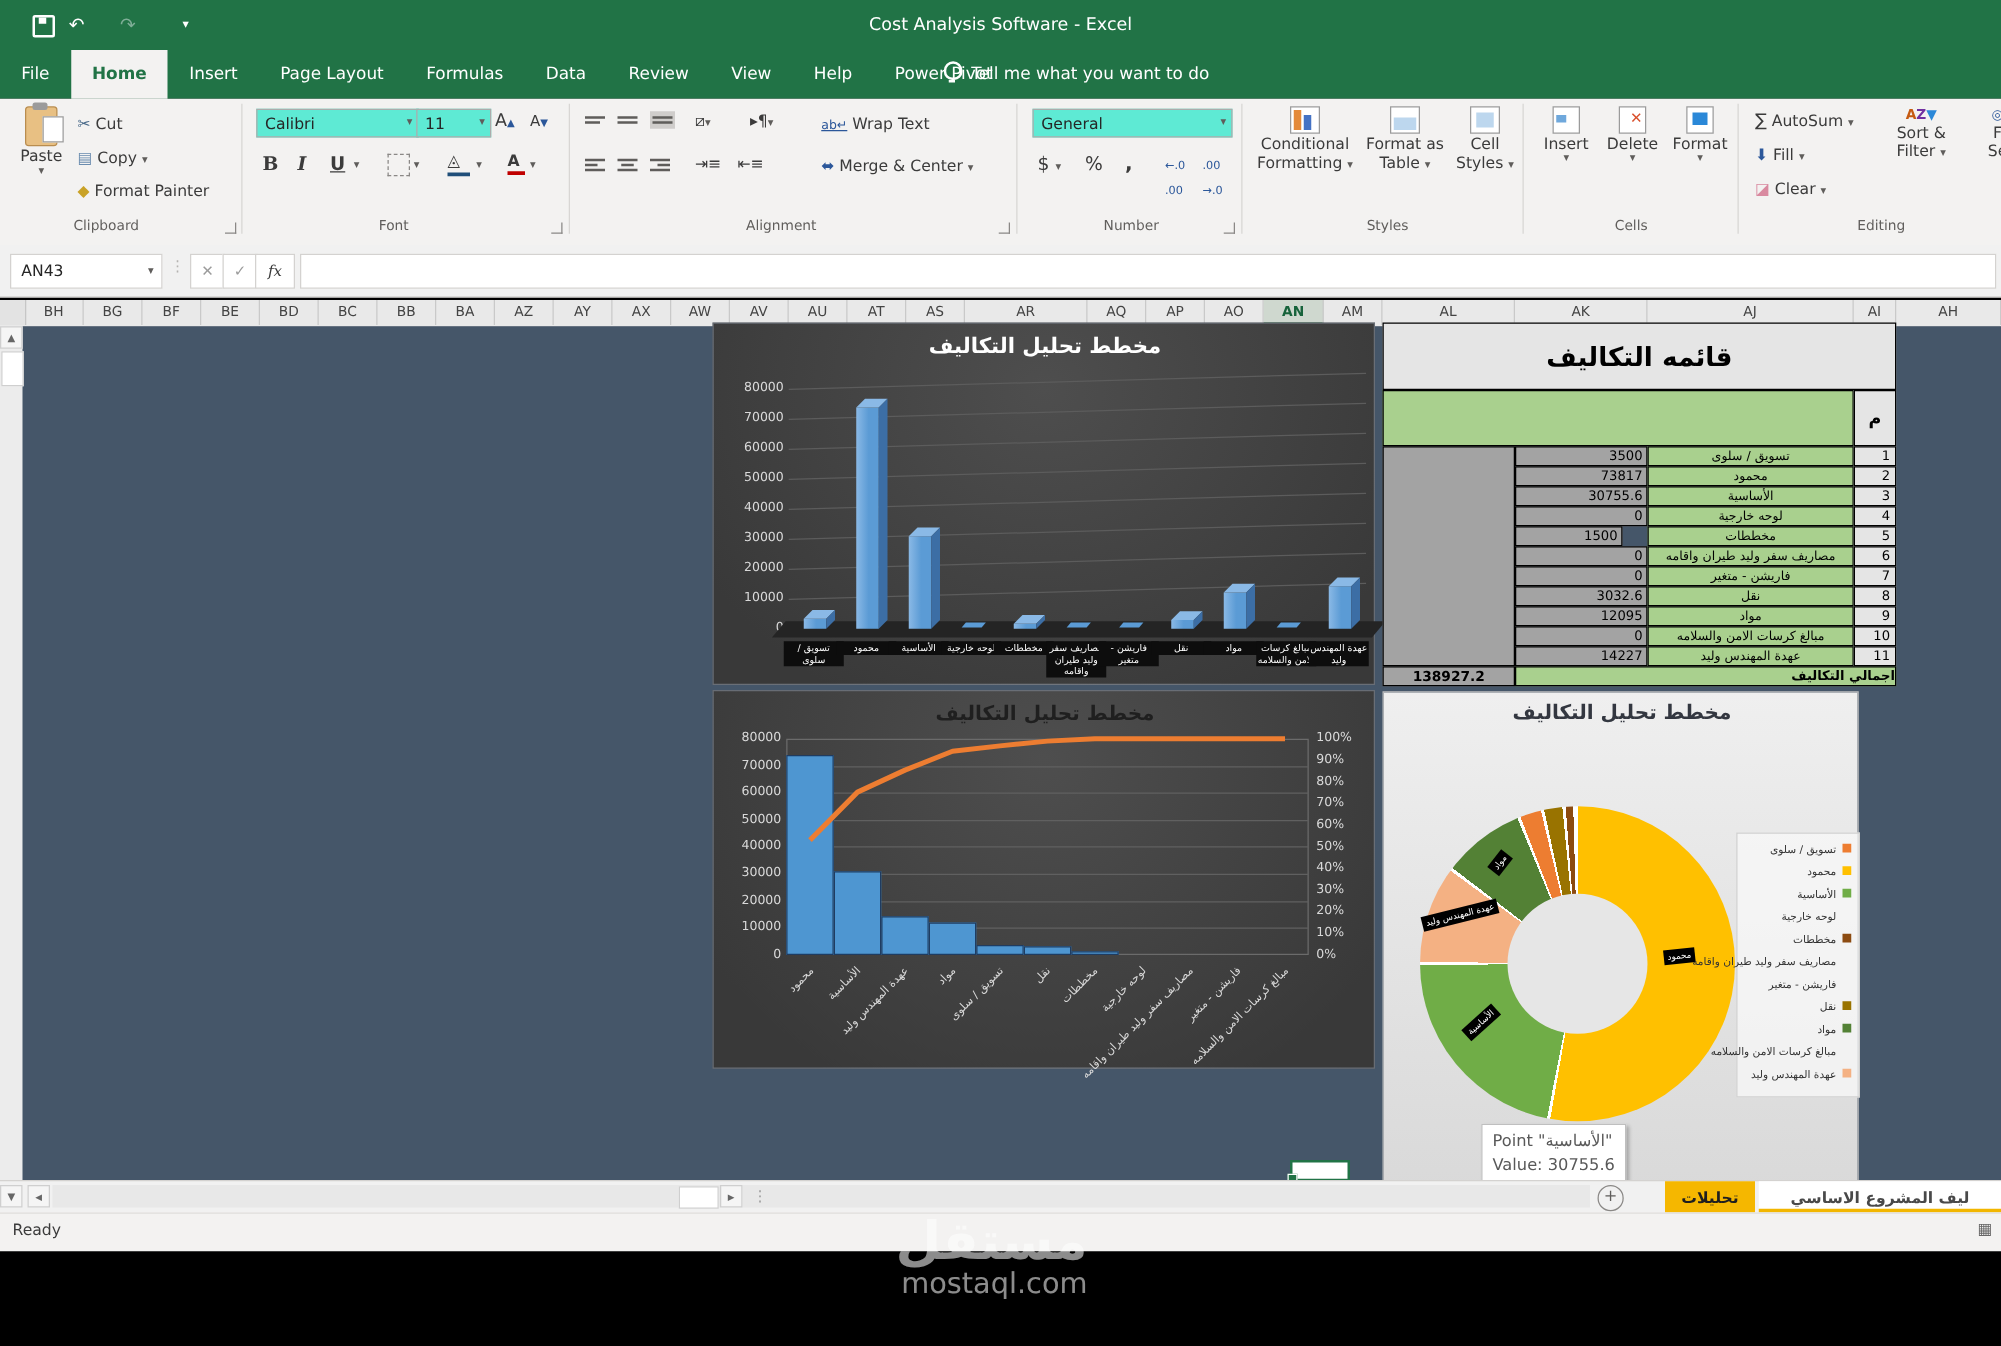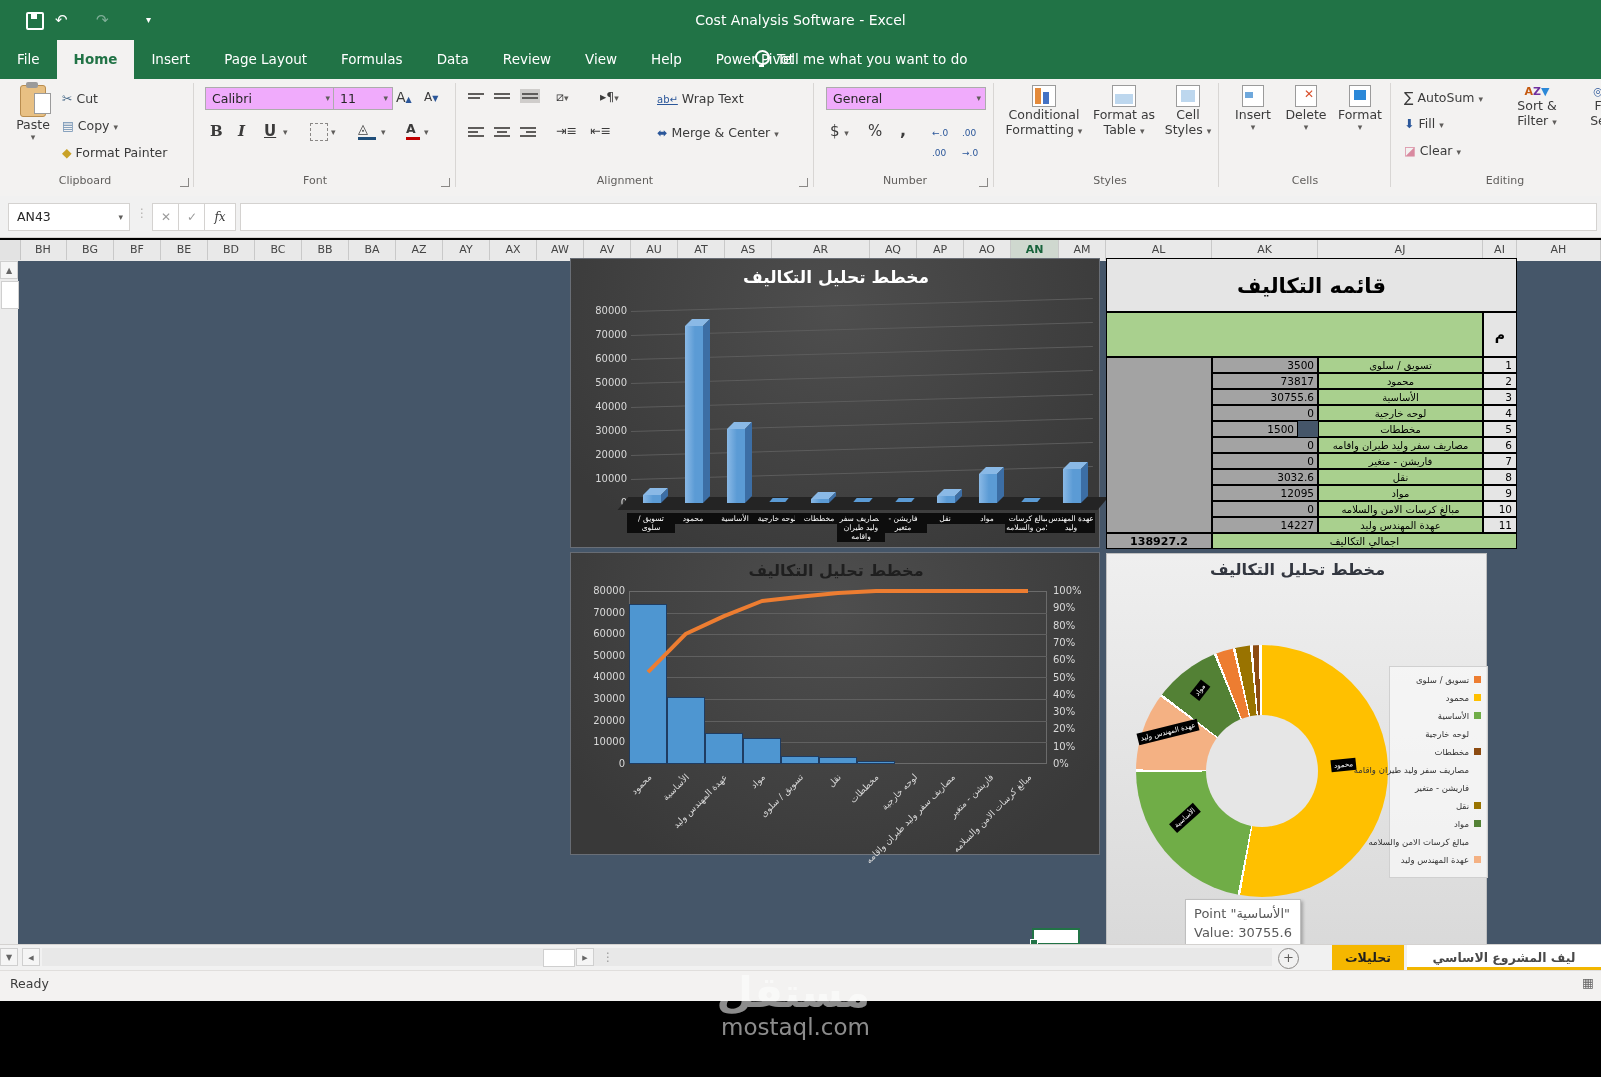--- a/index.html
+++ b/index.html
@@ -23,21 +23,21 @@
   .bulb{display:inline-block;width:11px;height:11px;border:2px solid #fff;border-radius:50% 50% 45% 45%;
         position:relative;top:1px;margin-right:7px;}
   .bulb:after{content:"";position:absolute;left:2px;bottom:-4px;width:5px;height:2px;background:#fff;}
   
   #ribbon{left:0;top:79px;width:1601px;height:117px;background:#f3f2f1;border-bottom:1px solid #d8d6d4;}
   .gsep{top:4px;width:1px;height:104px;background:#d8d6d4;}
   .glabel{top:93px;height:18px;line-height:18px;font-size:11px;color:#605e5c;text-align:center;}
   .launcher{width:8px;height:8px;border-right:1.5px solid #8a8886;border-bottom:1.5px solid #8a8886;top:99px;}
   .rbtn{color:#3b3b3b;font-size:12.5px;line-height:20px;white-space:nowrap;cursor:pointer;}
   .caret{font-size:9px;color:#5f5d5b;}
-  .combo{background:#f0abfc;border:1px solid #acacac;height:21px;line-height:21px;font-size:12.5px;padding-left:6px;}
+  .combo{background:#5eead4;border:1px solid #acacac;height:21px;line-height:21px;font-size:12.5px;padding-left:6px;}
   .combo .caret{position:absolute;right:4px;top:0;}
   .bigbtn{text-align:center;color:#3b3b3b;font-size:12.5px;cursor:pointer;}
   .clipboard-icon{width:24px;height:30px;background:#e8c083;border:1px solid #b98d4f;border-radius:3px;position:relative;}
   .clipboard-icon:before{content:"";position:absolute;left:5px;top:-4px;width:12px;height:6px;background:#9b9b9b;border-radius:2px;}
   .clipboard-icon:after{content:"";position:absolute;right:-6px;top:7px;width:15px;height:19px;background:#fff;border:1px solid #9b9b9b;}
   .minibars span{display:block;height:2px;background:#5f5d5b;margin:2px 0;}
   .grid-icon{width:22px;height:20px;background:#fff;border:1px solid #9b9b9b;position:relative;}
   .grid-icon .cell{position:absolute;background:#bdd7ee;}
   .bi{font-weight:bold;font-size:15px;}
   .u-red{display:block;height:3px;background:#c00000;margin-top:-2px;}
@@ -453,21 +453,21 @@
         <div class="tcell abs t-white" style="left: 1212px; top: 224px; width: 106px; height: 16px; line-height: 15px; text-align: right; padding-right: 3px; font-size: 10.5px;">12095</div>
         <div class="tcell abs t-green" style="left: 1318px; top: 224px; width: 165px; height: 16px; line-height: 15px; text-align: center; font-size: 10px;">مواد</div>
         <div class="tcell abs t-light" style="left: 1483px; top: 224px; width: 34px; height: 16px; line-height: 15px; text-align: right; padding-right: 4px; font-size: 10.5px;">9</div>
         <div class="tcell abs t-white" style="left: 1212px; top: 240px; width: 106px; height: 16px; line-height: 15px; text-align: right; padding-right: 3px; font-size: 10.5px;">0</div>
         <div class="tcell abs t-green" style="left: 1318px; top: 240px; width: 165px; height: 16px; line-height: 15px; text-align: center; font-size: 10px;">مبالغ كرسات الامن والسلامه</div>
         <div class="tcell abs t-light" style="left: 1483px; top: 240px; width: 34px; height: 16px; line-height: 15px; text-align: right; padding-right: 4px; font-size: 10.5px;">10</div>
         <div class="tcell abs t-white" style="left: 1212px; top: 256px; width: 106px; height: 16px; line-height: 15px; text-align: right; padding-right: 3px; font-size: 10.5px;">14227</div>
         <div class="tcell abs t-green" style="left: 1318px; top: 256px; width: 165px; height: 16px; line-height: 15px; text-align: center; font-size: 10px;">عهدة المهندس وليد</div>
         <div class="tcell abs t-light" style="left: 1483px; top: 256px; width: 34px; height: 16px; line-height: 15px; text-align: right; padding-right: 4px; font-size: 10.5px;">11</div>
         <div class="tcell abs t-white" style="left: 1106px; top: 272px; width: 106px; height: 16px; line-height: 15px; text-align: center; font-weight: bold; font-size: 11px;">138927.2</div>
-        <div class="tcell abs t-green" style="left: 1212px; top: 272px; width: 305px; height: 16px; line-height: 15px; text-align: center; font-size: 10.5px;">اجمالي التكاليف</div>
+        <div class="tcell abs t-green" style="left: 1212px; top: 272px; width: 305px; height: 16px; line-height: 15px; text-align: right; font-size: 10.5px; font-weight: bold;">اجمالي التكاليف</div>
       </div>
 
     <div id="chart3" class="abs" style="left:1106px;top:292px;width:381px;height:402px;">
         <div class="chart-title-dark abs" style="left: 0px; top: 6px; width: 381px; color: rgb(51, 55, 64);">مخطط تحليل التكاليف</div>
         <div class="abs" style="left: 29px; top: 91px; width: 252px; height: 252px; border-radius: 50%; background: conic-gradient(rgb(255, 192, 0) 0deg, rgb(255, 192, 0) 189.96deg, rgb(255, 255, 255) 189.96deg, rgb(255, 255, 255) 191.16deg, rgb(112, 173, 71) 191.16deg, rgb(112, 173, 71) 269.52deg, rgb(255, 255, 255) 269.52deg, rgb(255, 255, 255) 270.72deg, rgb(244, 177, 131) 270.72deg, rgb(244, 177, 131) 306.24deg, rgb(255, 255, 255) 306.24deg, rgb(255, 255, 255) 307.44deg, rgb(83, 129, 53) 307.44deg, rgb(83, 129, 53) 337.56deg, rgb(255, 255, 255) 337.56deg, rgb(255, 255, 255) 338.76deg, rgb(237, 125, 49) 338.76deg, rgb(237, 125, 49) 346.56deg, rgb(255, 255, 255) 346.56deg, rgb(255, 255, 255) 347.76deg, rgb(153, 115, 0) 347.76deg, rgb(153, 115, 0) 354.48deg, rgb(255, 255, 255) 354.48deg, rgb(255, 255, 255) 355.68deg, rgb(140, 75, 17) 355.68deg, rgb(140, 75, 17) 358.44deg, rgb(255, 255, 255) 358.44deg, rgb(255, 255, 255) 359.64deg);">
           <div class="abs" style="left: 70px; top: 70px; width: 112px; height: 112px; border-radius: 50%; background: rgb(230, 230, 230);"></div>
         </div>
         <div class="slab abs" style="left: 224px; top: 205px; transform: rotate(-6deg);">محمود</div>
         <div class="slab abs" style="left: 62px; top: 258px; transform: rotate(-42deg);">الأساسية</div>
         <div class="slab abs" style="left: 30px; top: 172px; transform: rotate(-14deg);">عهدة المهندس وليد</div>

